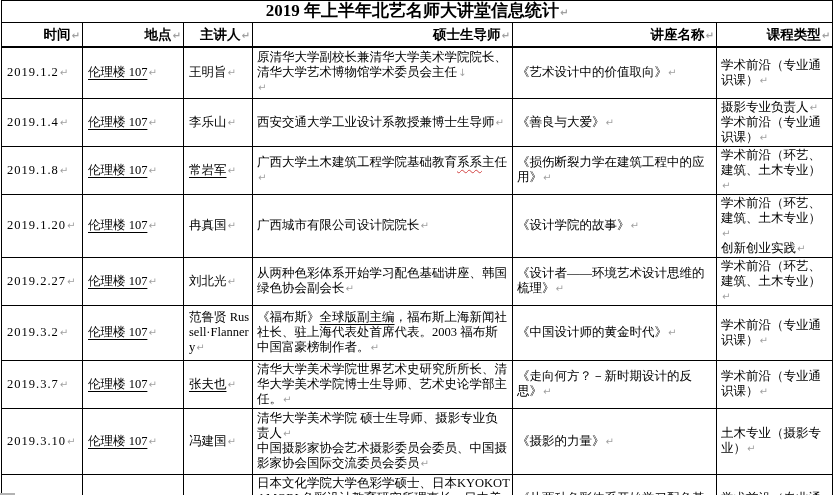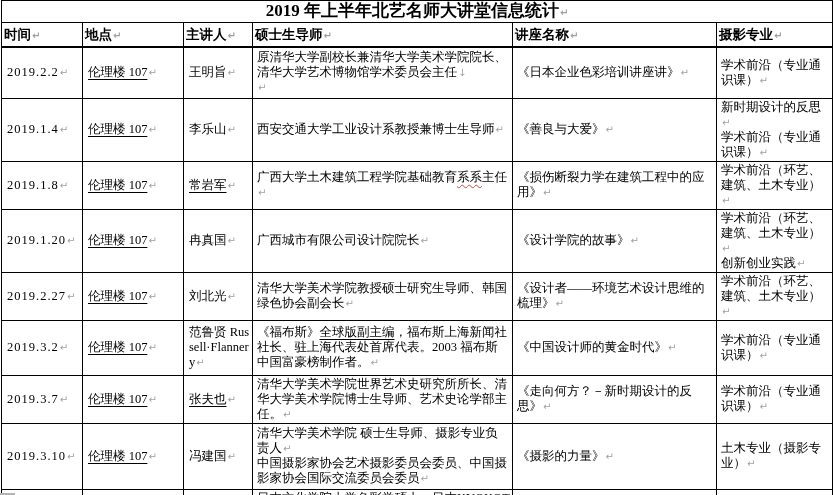--- a/index.html
+++ b/index.html
@@ -15,21 +15,21 @@
     border:1px solid #000;overflow:hidden;
     font-size:12.5px;line-height:15px;vertical-align:middle;
     padding:1px 2px 1px 5px;text-align:left;font-weight:normal;
     word-break:break-all;
   }
   tr.title-row td{
     height:19px;text-align:center;font-weight:bold;font-size:17px;line-height:19px;
     padding:0;border-bottom:1px solid #000;
   }
   tr.header-row th{
-    height:21px;text-align:left;font-weight:bold;font-size:13.5px;
+    height:21px;text-align:right;font-weight:bold;font-size:13.5px;
     border-bottom:2px solid #000;padding:1px 2px;
   }
   td.c-date{letter-spacing:1px;}
   td.c-unit,td.c-lecture,td.c-type{padding-left:4px;}
   .mark{
     color:#a0a0a0;font-family:"DejaVu Sans",sans-serif;
     font-size:10px;vertical-align:baseline;padding-left:1px;
   }
   .wavy-blue{
     text-decoration-line:underline;text-decoration-style:wavy;
@@ -60,47 +60,47 @@
     <thead>
       <tr class="title-row">
         <td colspan="6"><span>2019 年上半年北艺名师大讲堂信息统计</span><span class="mark">↵</span></td>
       </tr>
       <tr class="header-row">
           <th><span>时间</span><span class="mark">↵</span></th>
           <th><span>地点</span><span class="mark">↵</span></th>
           <th><span>主讲人</span><span class="mark">↵</span></th>
           <th><span>硕士生导师</span><span class="mark">↵</span></th>
           <th><span>讲座名称</span><span class="mark">↵</span></th>
-          <th><span>摄影专业</span><span class="mark">↵</span></th>
+          <th><span>课程类型</span><span class="mark">↵</span></th>
         </tr>
     </thead>
     <tbody>
         <tr style="height: 51px;">
-          <td class="c-date"><span>2019.2.2</span><span class="mark">↵</span></td>
+          <td class="c-date"><span>2019.1.2</span><span class="mark">↵</span></td>
           <td><span class="wavy-blue">伦理楼 107</span><span class="mark">↵</span></td>
           <td><span>王明旨</span><span class="mark">↵</span></td>
           <td class="c-unit">
             <div class="para"><span>原清华大学副校长兼清华大学美术学院院长、清华大学艺术博物馆学术委员会主任</span><span class="mark">↓</span></div>
             <div class="para"><span class="mark">↵</span></div>
           </td>
-          <td class="c-lecture"><span>《日本企业色彩培训讲座讲》</span><span class="mark">↵</span></td>
+          <td class="c-lecture"><span>《艺术设计中的价值取向》</span><span class="mark">↵</span></td>
           <td class="c-type">
             <div class="para"><span>学术前沿（专业通识课）</span><span class="mark">↵</span></div>
           </td>
         </tr>
         <tr style="height: 48px;">
           <td class="c-date"><span>2019.1.4</span><span class="mark">↵</span></td>
           <td><span class="wavy-blue">伦理楼 107</span><span class="mark">↵</span></td>
           <td><span>李乐山</span><span class="mark">↵</span></td>
           <td class="c-unit">
             <div class="para"><span>西安交通大学工业设计系教授兼博士生导师</span><span class="mark">↵</span></div>
           </td>
           <td class="c-lecture"><span>《善良与大爱》</span><span class="mark">↵</span></td>
           <td class="c-type">
-            <div class="para"><span>新时期设计的反思</span><span class="mark">↵</span></div>
+            <div class="para"><span>摄影专业负责人</span><span class="mark">↵</span></div>
             <div class="para"><span>学术前沿（专业通识课）</span><span class="mark">↵</span></div>
           </td>
         </tr>
         <tr style="height: 31px;">
           <td class="c-date"><span>2019.1.8</span><span class="mark">↵</span></td>
           <td><span class="wavy-blue">伦理楼 107</span><span class="mark">↵</span></td>
           <td><span class="wavy-blue">常岩军</span><span class="mark">↵</span></td>
           <td class="c-unit">
             <div class="para"><span>广西大学土木建筑工程学院基础教育</span><span class="wavy-red">系系</span><span>主任</span><span class="mark">↵</span></div>
           </td>
@@ -120,21 +120,21 @@
           <td class="c-type">
             <div class="para"><span>学术前沿（环艺、建筑、土木专业）</span><span class="mark">↵</span></div>
             <div class="para"><span>创新创业实践</span><span class="mark">↵</span></div>
           </td>
         </tr>
         <tr style="height: 31px;">
           <td class="c-date"><span>2019.2.27</span><span class="mark">↵</span></td>
           <td><span class="wavy-blue">伦理楼 107</span><span class="mark">↵</span></td>
           <td><span>刘北光</span><span class="mark">↵</span></td>
           <td class="c-unit">
-            <div class="para"><span>清华大学美术学院教授硕士研究生导师、韩国绿色协会副会长</span><span class="mark">↵</span></div>
+            <div class="para"><span>从两种色彩体系开始学习配色基础讲座、韩国绿色协会副会长</span><span class="mark">↵</span></div>
           </td>
           <td class="c-lecture"><span>《设计者——环境艺术设计思维的梳理》</span><span class="mark">↵</span></td>
           <td class="c-type">
             <div class="para"><span>学术前沿（环艺、建筑、土木专业）</span><span class="mark">↵</span></div>
           </td>
         </tr>
         <tr style="height: 55px;">
           <td class="c-date"><span>2019.3.2</span><span class="mark">↵</span></td>
           <td><span class="wavy-blue">伦理楼 107</span><span class="mark">↵</span></td>
           <td><span>范鲁贤 Russell·Flannery</span><span class="mark">↵</span></td>

